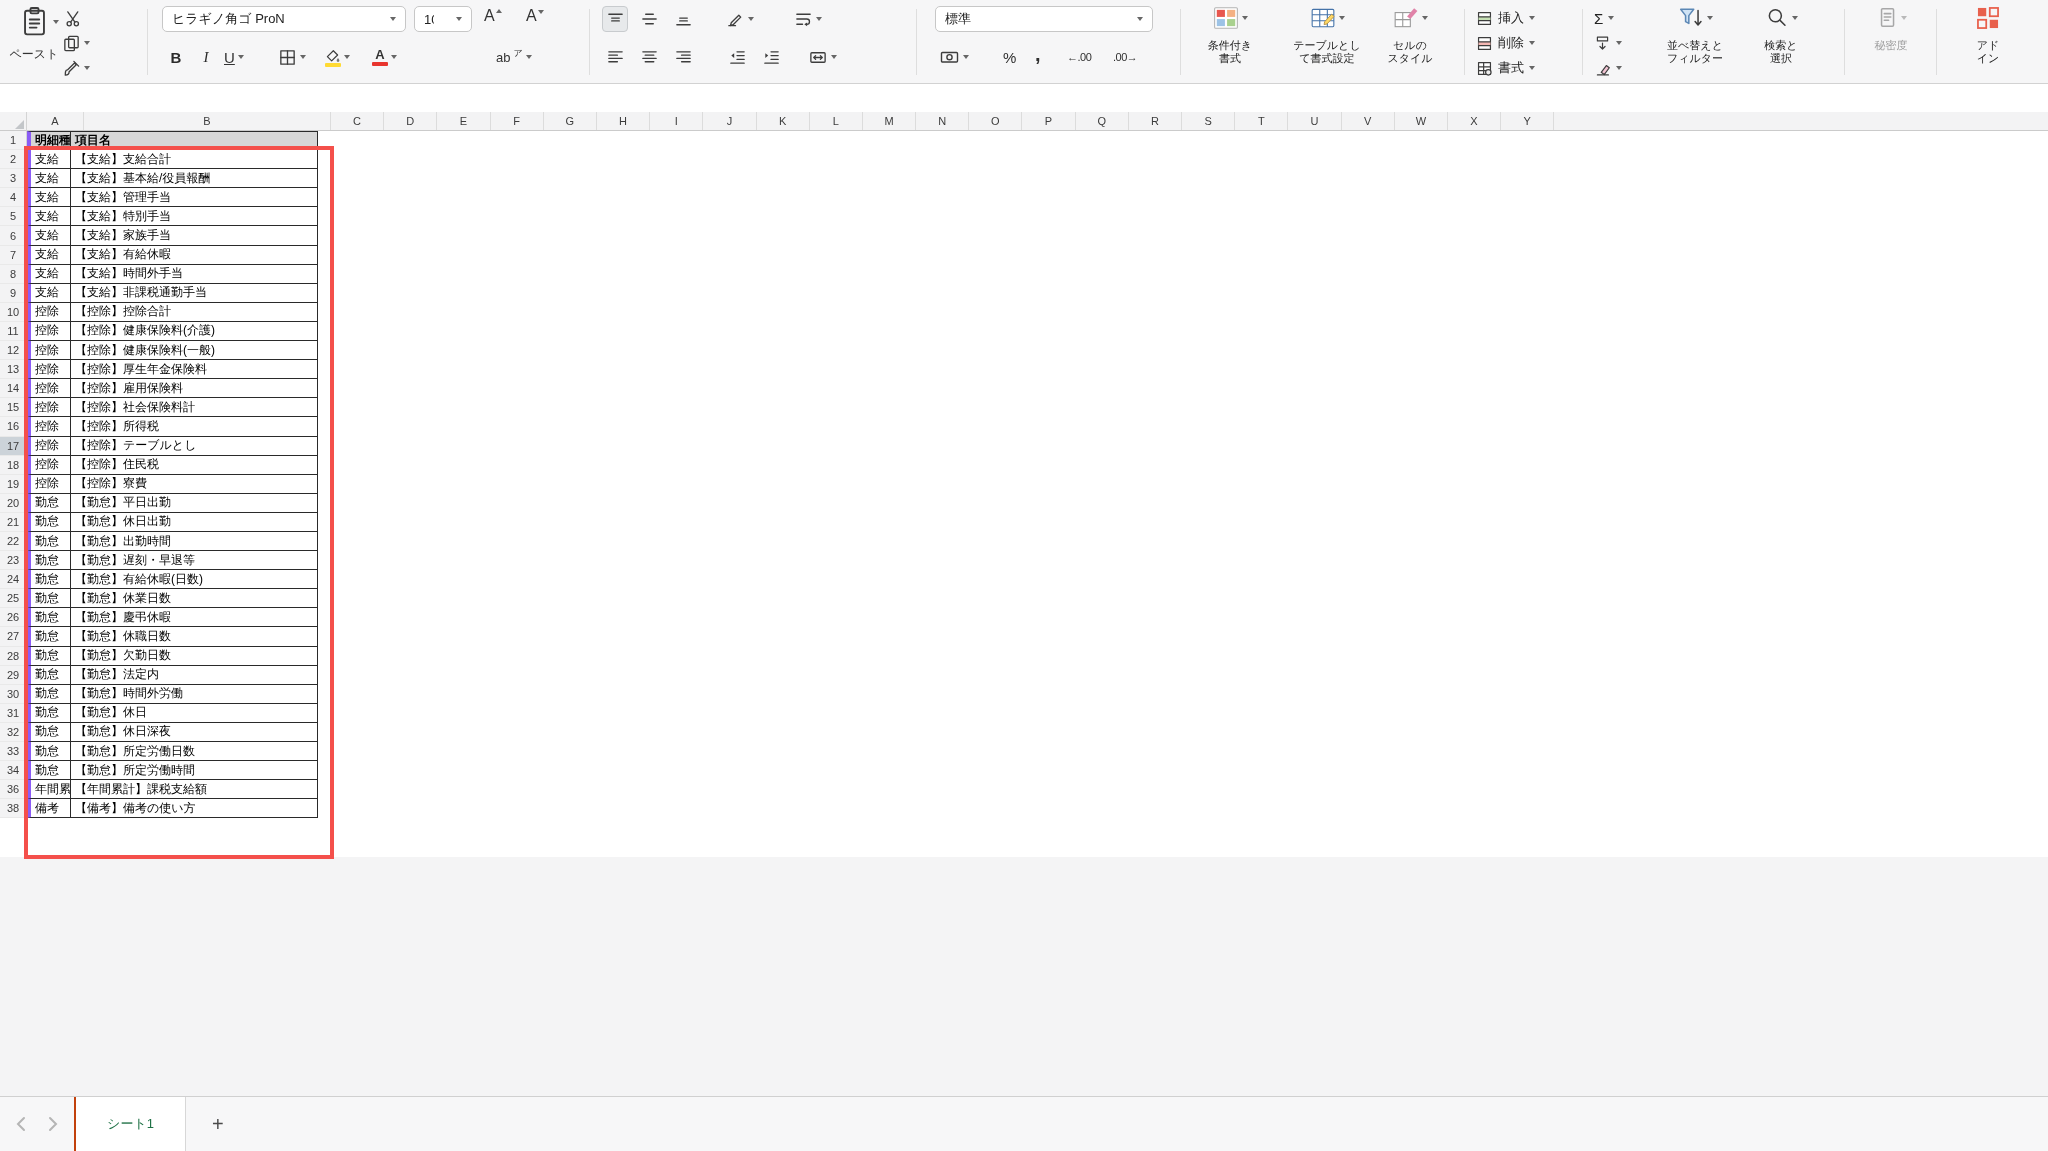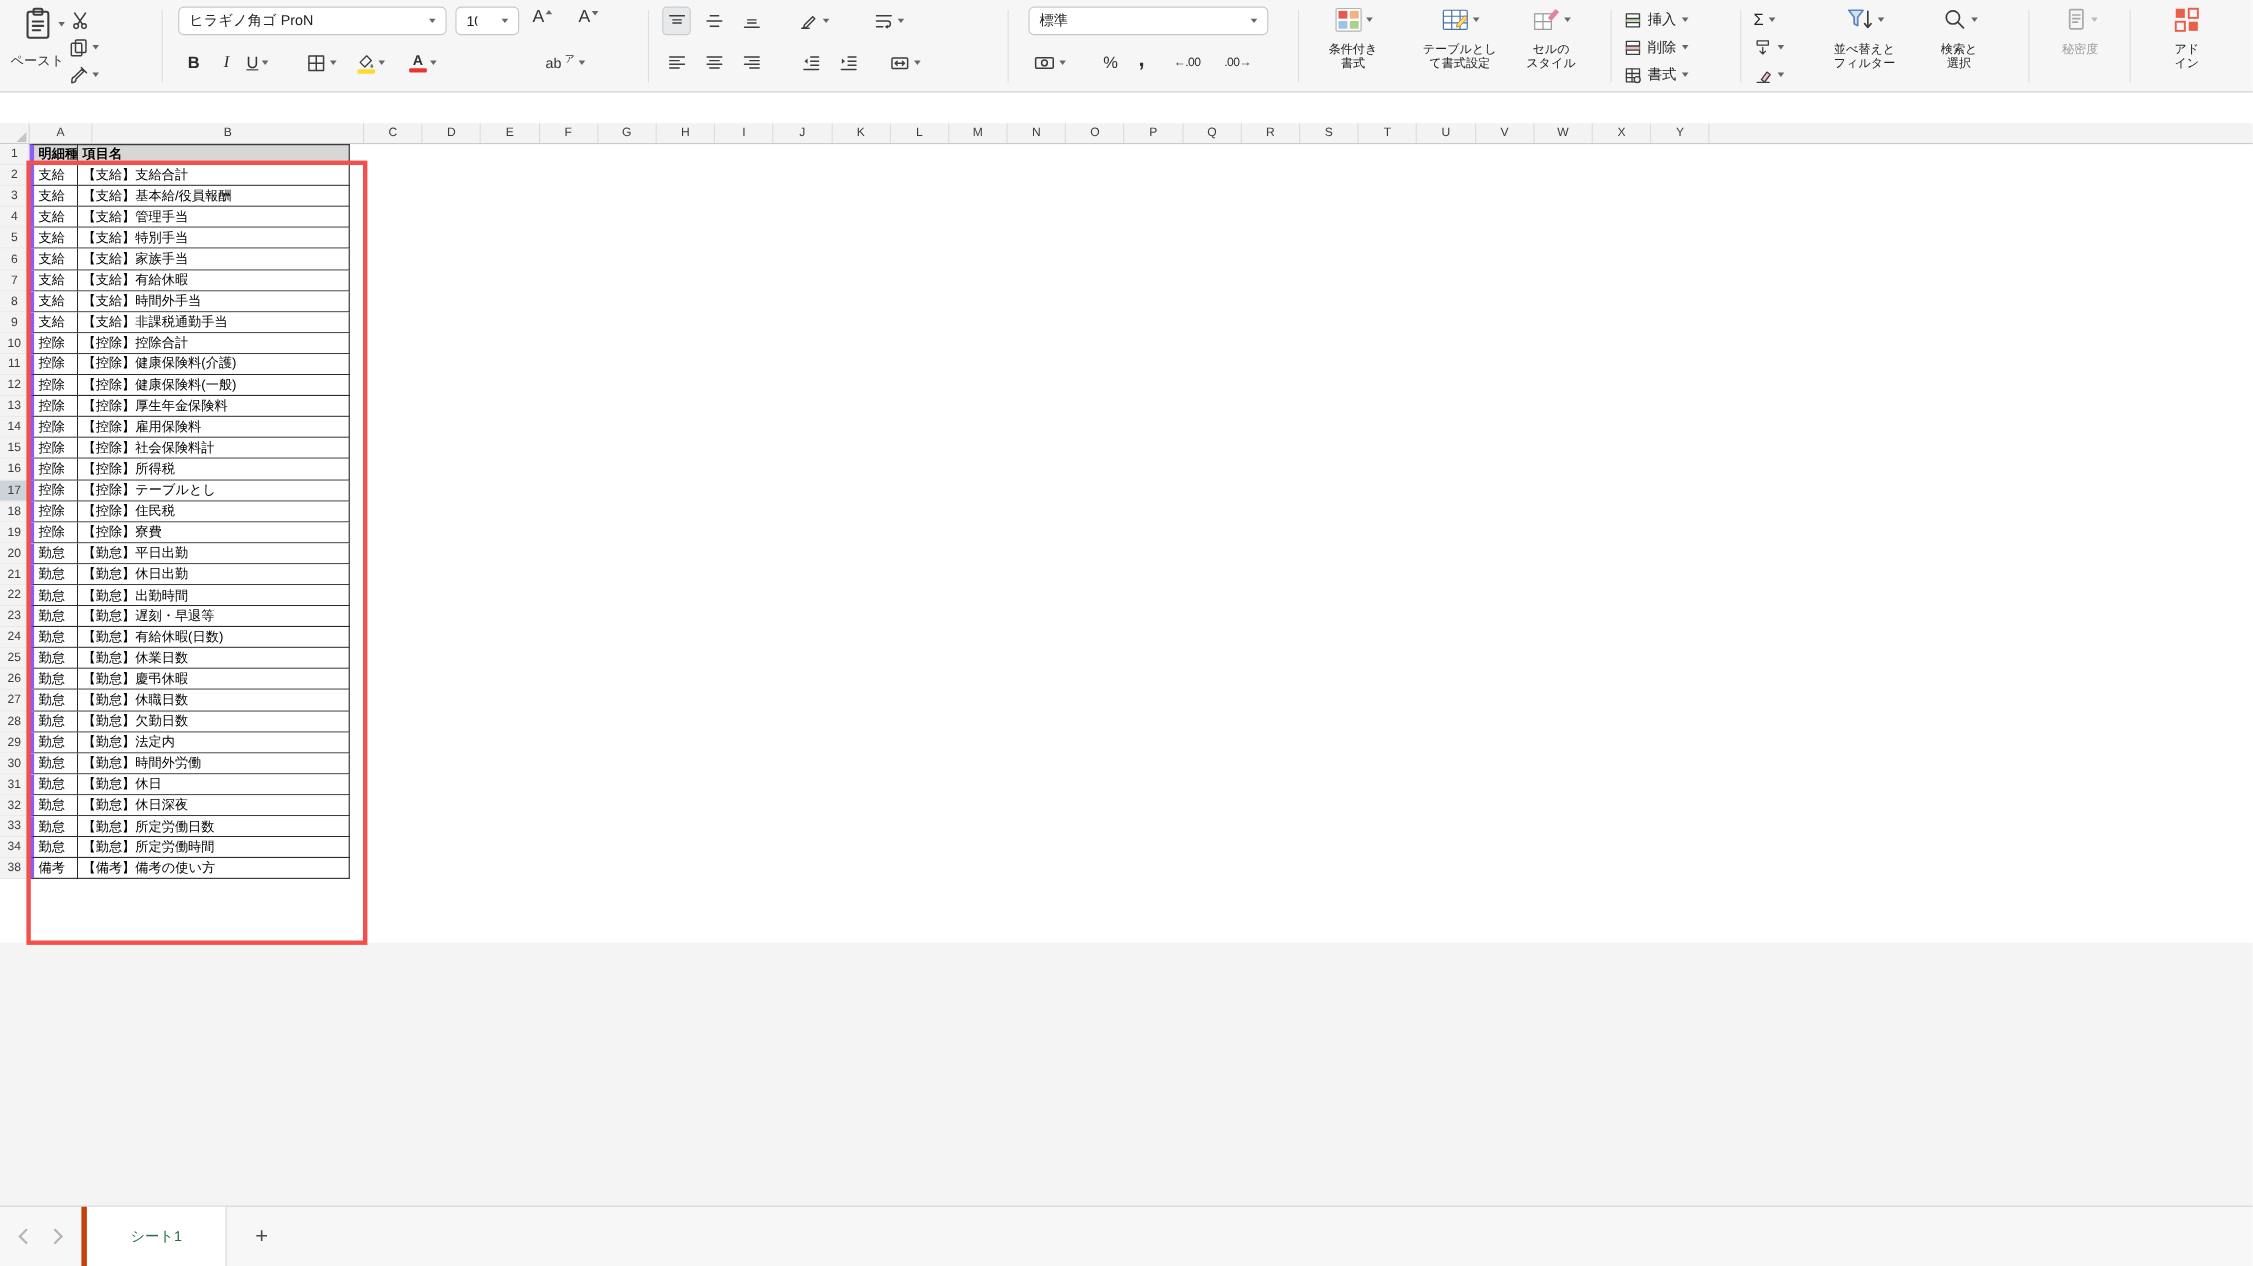--- a/index.html
+++ b/index.html
@@ -66,21 +66,21 @@
   .cell{font-size:12px;color:#000;display:flex;align-items:center;padding-left:4px;border-right:1px solid #2a2a2a;border-bottom:1px solid #2a2a2a;background:#fff;white-space:nowrap;overflow:hidden;flex:none;}
   .ca{width:44px;border-left:4px solid #8b5cf6;}
   .cb{width:247px;}
   .hdr .cell{background:#d7d7d7;font-weight:bold;border-top:1px solid #2a2a2a;}
   .redbox{position:absolute;left:24px;top:146px;width:310px;height:713px;border:4px solid #F4504B;z-index:6;pointer-events:none;}
   .belowgrid{position:absolute;left:0;top:857px;width:2048px;height:239px;background:#f4f4f5;}
 
   
   .tabbar{position:absolute;left:0;top:1096px;width:2048px;height:55px;background:#f7f7f8;border-top:1px solid #d0d0d0;display:flex;align-items:stretch;}
   .navarrows{display:flex;align-items:center;gap:22px;padding:0 16px;}
-  .sheettab{width:132px;background:#fff;border-left:5px solid #c2410c;border-right:1px solid #d7d7d7;display:flex;align-items:center;justify-content:center;font-size:13px;}
+  .sheettab{width:112px;background:#fff;border-left:2px solid #c2410c;border-right:1px solid #d7d7d7;display:flex;align-items:center;justify-content:center;font-size:13px;}
   .addtab{display:flex;align-items:center;padding:0 26px;font-size:20px;color:#4a4a4a;}
 </style>
 </head>
 <body>
 
 <div class="app">
 
   <div class="ribbon">
 
     <div class="rgroup" style="left:4px;width:140px">
@@ -618,20 +618,25 @@
         <div class="rnum">33</div>
         <div class="cell ca">勤怠</div>
         <div class="cell cb">【勤怠】所定労働日数</div>
       </div>
       <div class="xrow">
         <div class="rnum">34</div>
         <div class="cell ca">勤怠</div>
         <div class="cell cb">【勤怠】所定労働時間</div>
       </div>
       <div class="xrow">
+        <div class="rnum">36</div>
+        <div class="cell ca">年間累計</div>
+        <div class="cell cb">【年間累計】課税支給額</div>
+      </div>
+      <div class="xrow">
         <div class="rnum">38</div>
         <div class="cell ca">備考</div>
         <div class="cell cb">【備考】備考の使い方</div>
       </div>
     </div>
 
   <div class="belowgrid"></div>
 
   <div class="redbox"></div>
 

